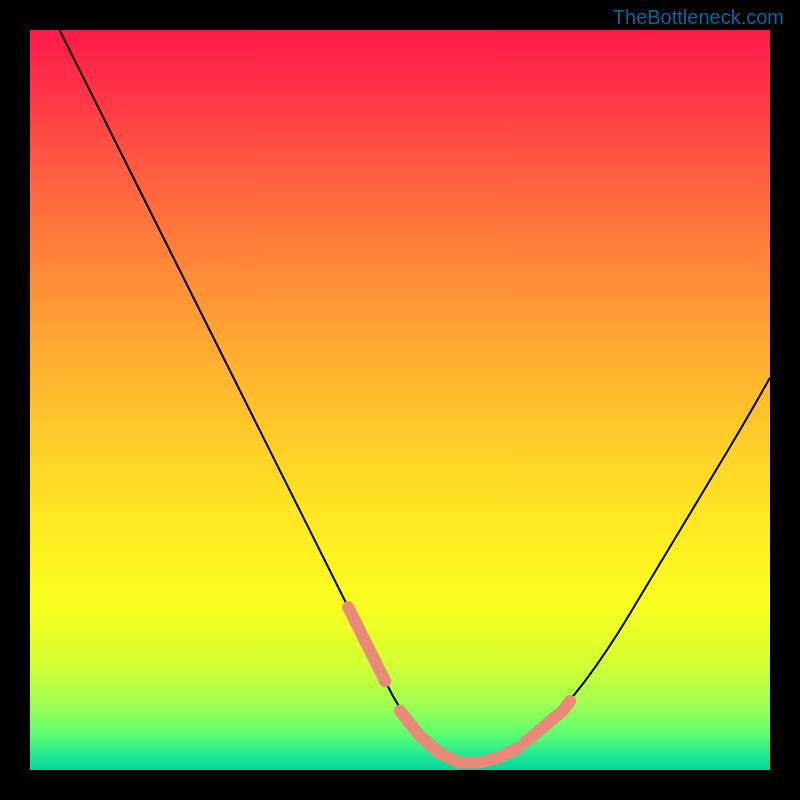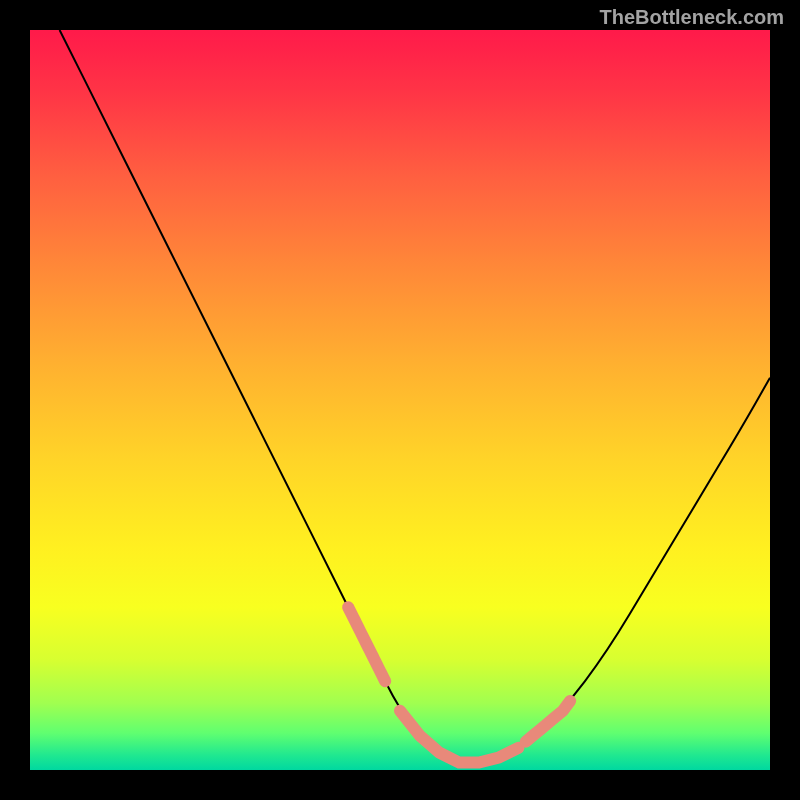--- a/index.html
+++ b/index.html
@@ -8,23 +8,23 @@
     width: 800px;
     height: 800px;
     background: #000;
     font-family: Arial, sans-serif;
     position: relative;
   }
   .watermark {
     position: absolute;
     top: 6px;
     right: 16px;
-    color: #a3a3a3;
+    color: #0369a1;
     font-size: 20px;
-    font-weight: bold;
+    font-weight: normal;
     z-index: 10;
   }
   .plot-area {
     position: absolute;
     left: 30px;
     top: 30px;
     width: 740px;
     height: 740px;
   }
   .gradient-bg {

